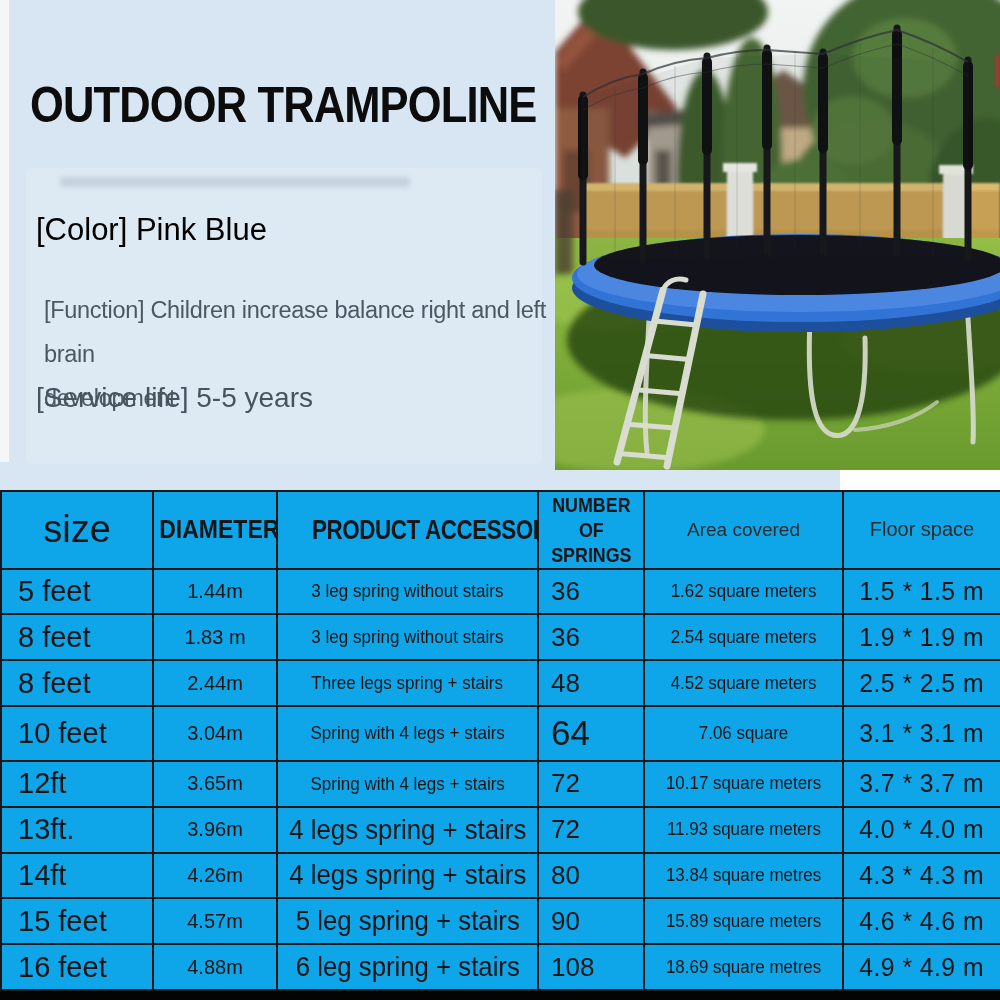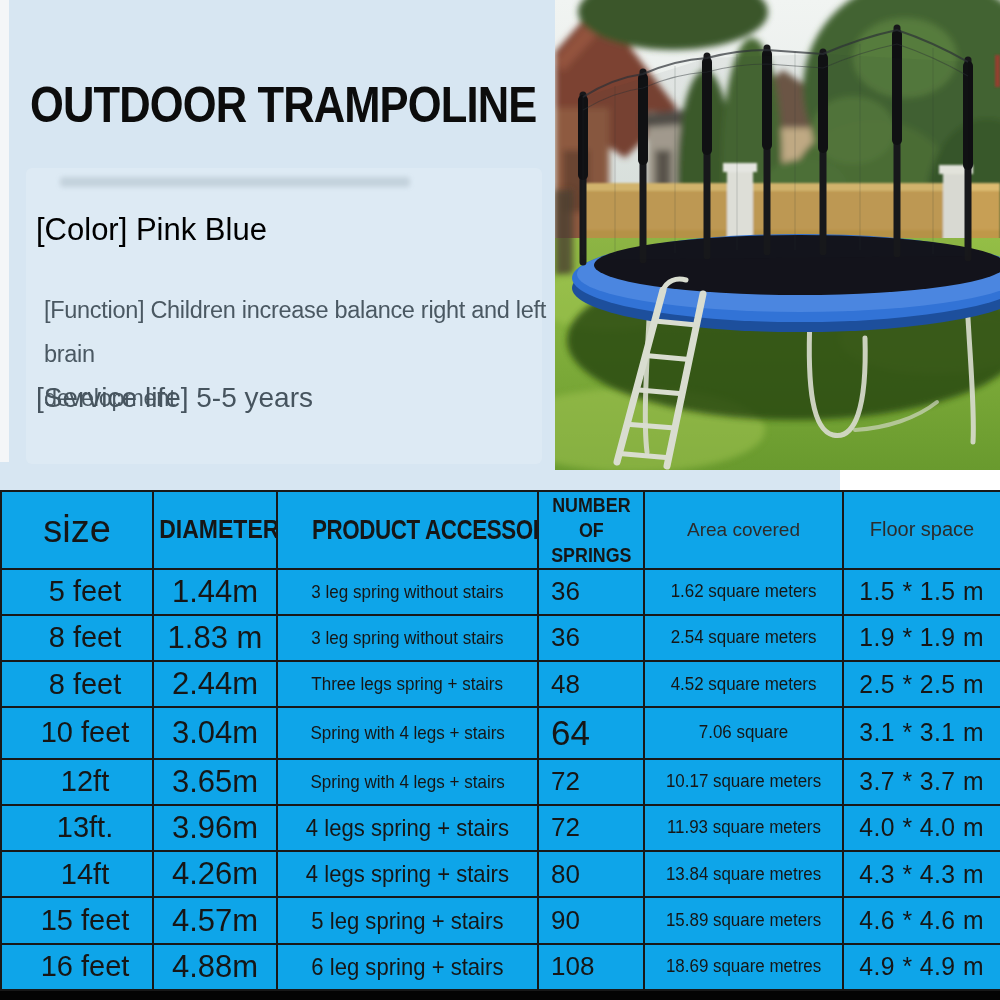--- a/index.html
+++ b/index.html
@@ -38,31 +38,31 @@
   th:nth-child(1) { font-size:38px; font-weight:400; }
   th:nth-child(2) { font-size:25px; font-weight:600; }
   th:nth-child(2) .cv { transform:scaleX(.92); }
   th:nth-child(3) { font-size:28px; font-weight:800; }
   th:nth-child(3) .cv { transform:scaleX(.80); letter-spacing:-0.5px; }
   th:nth-child(4) { font-size:21px; font-weight:700; line-height:1.2; }
   th:nth-child(4) .cv { transform:scaleX(.85); white-space:normal; width:118%; margin-left:-9%; }
   th:nth-child(5) { font-size:19px; font-weight:400; color:#2c2c2c; }
   th:nth-child(6) { font-size:20px; font-weight:400; color:#2c2c2c; }
 
-  td:nth-child(1) { text-align:center; padding-left:16px; font-size:29px; }
-  td:nth-child(2) { font-size:31px; }
+  td:nth-child(1) { text-align:left; padding-left:16px; font-size:29px; }
+  td:nth-child(2) { font-size:20px; }
   td:nth-child(3) { font-size:18.5px; }
   td:nth-child(3) .cv { transform:scaleX(.92); }
   td:nth-child(4) { text-align:left; padding-left:12px; font-size:26px; }
   td:nth-child(5) { font-size:18px; }
   td:nth-child(5) .cv { transform:scaleX(.94); }
   td:nth-child(6) { font-size:26px; letter-spacing:.5px; }
   td:nth-child(6) .cv { transform:scaleX(.95); }
   tbody tr:nth-child(4) td:nth-child(4) { font-size:35px; font-weight:500; }
-  tbody tr:nth-child(n+6) td:nth-child(3) { font-size:24px;border-radius:20px; }
+  tbody tr:nth-child(n+6) td:nth-child(3) { font-size:28px;border-radius:20px; }
 </style>
 </head>
 <body>
 
 <div class="page">
 
   <div class="top">
     <div class="left-strip"></div>
     <div class="title"><span class="cond">OUTDOOR TRAMPOLINE</span></div>
     <div class="info-box"></div>

